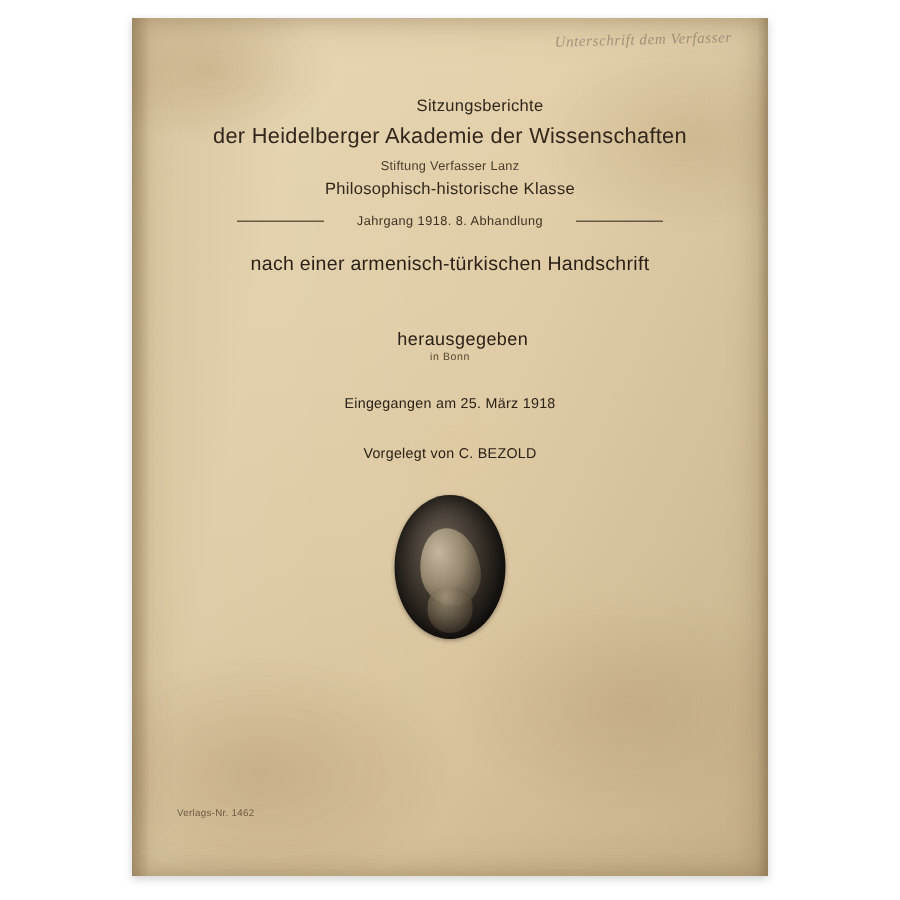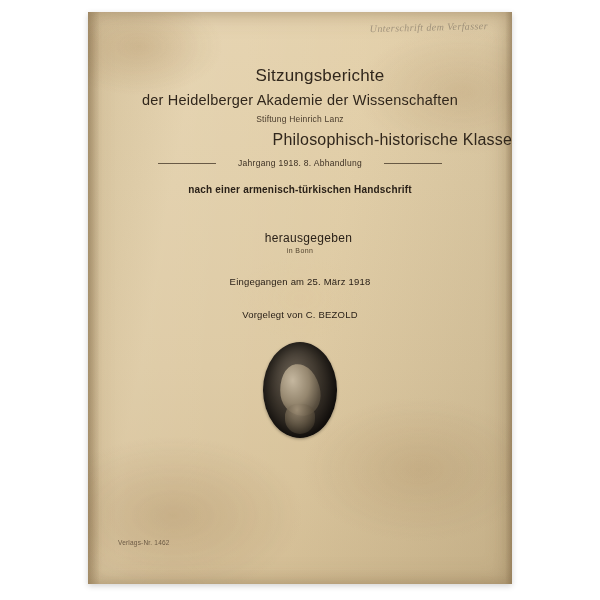--- a/index.html
+++ b/index.html
@@ -97,43 +97,42 @@
     white-space: nowrap;
     overflow: hidden;
     text-align: right;
   }
 
   .series {
     margin-top: 52px;
     line-height: 1.45;
   }
   .series .l1 {
-    font-size: 17px;
+    font-size: 11px;
     letter-spacing: 0.2px;
     color: #31271c;
     padding-left: 40px;
   }
   .series .l2 {
     font-size: 14.5px;
     letter-spacing: 0.2px;
     color: #31271c;
     margin-top: 1px;
   }
   .series .l3 {
     font-size: 8.5px;
     letter-spacing: 0.2px;
     color: #4a3c2c;
     margin-top: 2px;
   }
   .series .l4 {
-    font-size: 16px;
+    font-size: 11px;
     letter-spacing: 0.2px;
     color: #31271c;
     margin-top: 3px;
-    text-align: right;
   }
 
   .rule-row {
     display: flex;
     align-items: center;
     justify-content: center;
     gap: 22px;
     margin-top: 7px;
   }
   .rule-row .bar {
@@ -155,21 +154,21 @@
     font-weight: bold;
     letter-spacing: 0.6px;
     color: #20190f;
   }
 
   .subtitle {
     margin-top: 14px;
     line-height: 1.55;
   }
   .subtitle .s1 { font-size: 13px; letter-spacing: 0.2px; }
-  .subtitle .s2 { font-size: 10px; letter-spacing: 0.2px; font-weight: bold; }
+  .subtitle .s2 { font-size: 13px; letter-spacing: 0.2px; }
 
   .herausgegeben {
     margin-top: 33px;
     font-size: 12px;
     letter-spacing: 0.3px;
     margin-left: 17px;
   }
   .von {
     margin-top: 12px;
     font-size: 9.5px;
@@ -263,21 +262,21 @@
     <div class="spine"></div>
     <div class="fore-edge"></div>
 
     <div class="content">
 
       <div class="pencil-note">Unterschrift dem Verfasser</div>
 
       <div class="series">
         <div class="l1">Sitzungsberichte</div>
         <div class="l2">der Heidelberger Akademie der Wissenschaften</div>
-        <div class="l3">Stiftung Heinrich Lanz</div>
+        <div class="l3">Stiftung Verfasser Lanz</div>
         <div class="l4">Philosophisch-historische Klasse</div>
       </div>
 
       <div class="rule-row">
         <span class="bar"></span>
         <span class="vol">Jahrgang 1918. 8. Abhandlung</span>
         <span class="bar"></span>
       </div>
 
 

